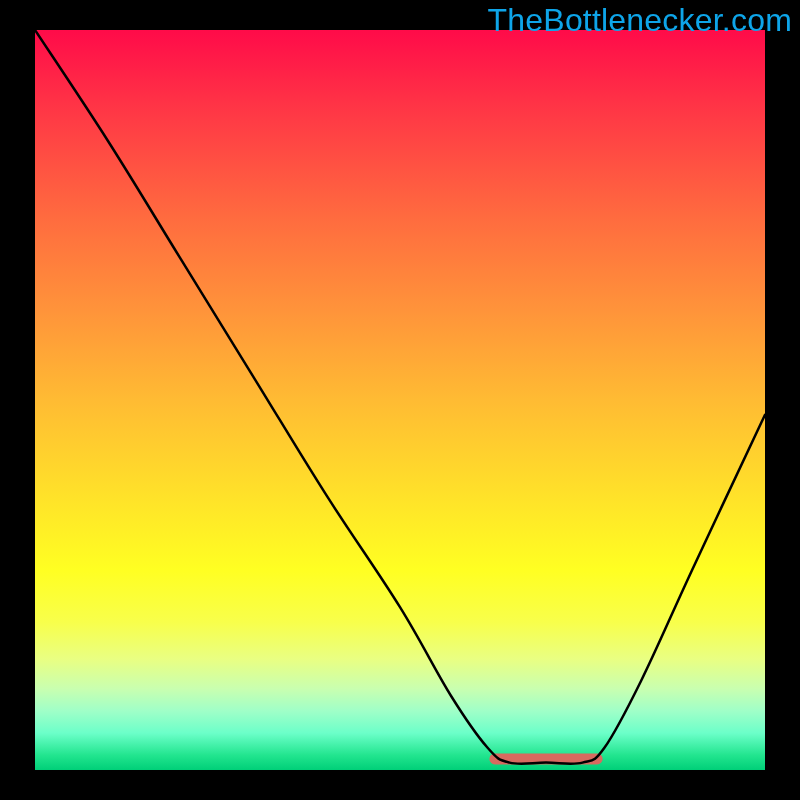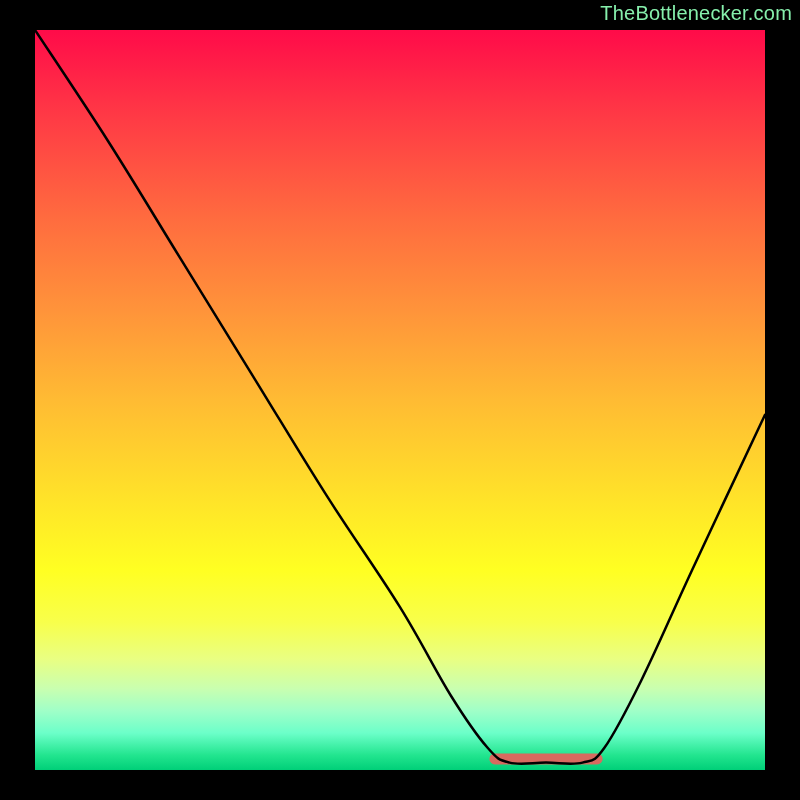--- a/index.html
+++ b/index.html
@@ -8,22 +8,22 @@
     position: relative;
     width: 800px;
     height: 800px;
     background: #000;
   }
   .watermark {
     position: absolute;
     top: 2px;
     right: 8px;
     font-family: Arial, Helvetica, sans-serif;
-    font-size: 20px;
-    color: #86efac;
+    font-size: 32px;
+    color: #0ea5e9;
     letter-spacing: 0.2px;
     z-index: 10;
   }
   .plot {
     position: absolute;
     left: 35px;
     top: 30px;
     width: 730px;
     height: 740px;
     overflow: hidden;

